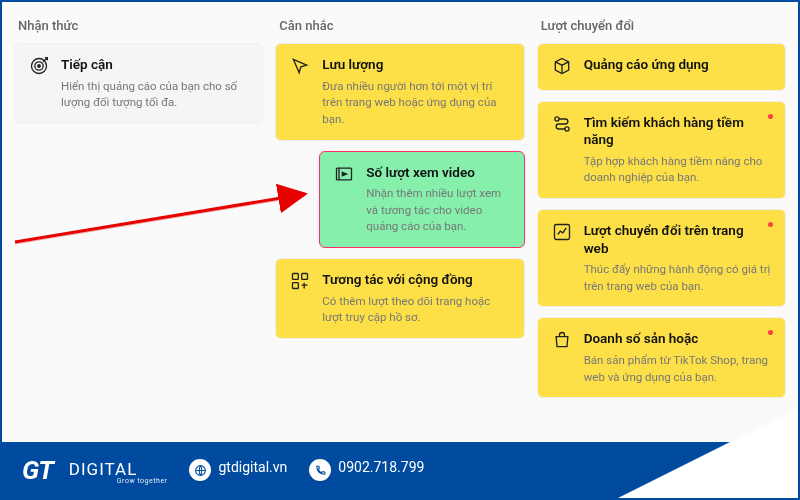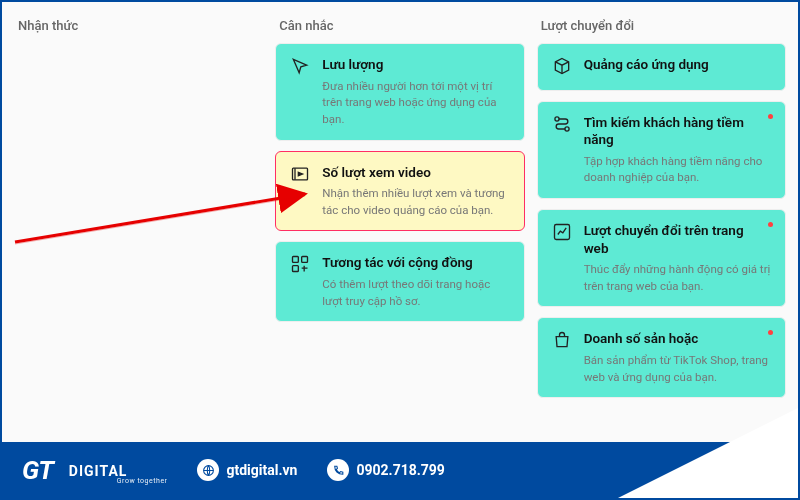--- a/index.html
+++ b/index.html
@@ -1,47 +1,61 @@
 <!DOCTYPE html>
 <html><head>
 <meta charset="utf-8">
 <style>
 * { margin: 0; padding: 0; box-sizing: border-box; }
 body { font-family: -apple-system, BlinkMacSystemFont, "Segoe UI", Roboto, sans-serif; background: #fafafa; width: 800px; height: 500px; overflow: hidden; position: relative; border: 2px solid #004a9f; }
 .container { display: flex; gap: 12px; padding: 16px 12px; height: 440px; }
 .column { flex: 1; min-width: 0; }
 .col-header { font-size: 13px; color: #666; font-weight: 500; margin-bottom: 10px; padding-left: 4px; }
-.card { background: #5eead4; border: 1px solid #eee; border-radius: 6px; padding: 12px 14px; margin-bottom: 10px; display: flex; gap: 12px; cursor: pointer; position: relative; }
+.card { background: #fde047; border: 1px solid #eee; border-radius: 6px; padding: 12px 14px; margin-bottom: 10px; display: flex; gap: 12px; cursor: pointer; position: relative; }
 .card.gray { background: #f5f5f5; border-color: #f0f0f0; }
-.card.selected { border: 1.5px solid #ff2e63; background: #fef9c3; }
+.card.selected { border: 1.5px solid #ff2e63; background: #86efac; margin-left: 44px; }
 .card-icon { flex-shrink: 0; width: 20px; height: 20px; color: #222; }
 .card-icon svg { width: 20px; height: 20px; stroke: #222; fill: none; stroke-width: 1.6; }
 .card-body { flex: 1; min-width: 0; }
 .card-title { font-size: 13.5px; font-weight: 600; color: #111; margin-bottom: 4px; line-height: 1.3; }
 .card-desc { font-size: 11.5px; color: #777; line-height: 1.45; }
 .badge-dot { position: absolute; top: 12px; right: 12px; width: 5px; height: 5px; background: #ff4040; border-radius: 50%; }
 .arrow { position: absolute; z-index: 5; pointer-events: none; }
 .footer { position: absolute; bottom: 0; left: 0; right: 0; height: 56px; background: #004a9f; display: flex; align-items: center; padding: 0 20px; gap: 22px; color: #fff; z-index: 3; }
 .footer-logo { display: flex; align-items: flex-end; gap: 16px; }
 .footer-logo .mark { font-size: 26px; font-weight: 700; font-style: italic; letter-spacing: -1px; }
 .footer-logo .txt { display: flex; flex-direction: column; line-height: 1; }
-.footer-logo .txt .big { font-size: 14px; font-weight: 700; letter-spacing: 1px; }
+.footer-logo .txt .big { font-size: 17px; font-weight: 400; letter-spacing: 1px; }
 .footer-logo .txt .small { font-size: 7px; letter-spacing: 0.5px; opacity: 0.9; padding-left: 48px; }
-.footer-item { display: flex; align-items: center; gap: 7px; font-size: 14px; font-weight: 700; margin-left: 8px; }
+.footer-item { display: flex; gap: 7px; font-size: 14px; font-weight: 400; }
 .footer-item .circ { width: 22px; height: 22px; border-radius: 50%; background: #fff; color: #004a9f; display: flex; align-items: center; justify-content: center; }
 .footer-item .circ svg { width: 13px; height: 13px; stroke: #004a9f; fill: none; stroke-width: 2; }
 .footer-triangle { position: absolute; bottom: 0; right: 0; width: 0; height: 0; border-style: solid; border-width: 0 0 90px 180px; border-color: transparent transparent #fff transparent; z-index: 4; }
 </style>
 </head>
 <body>
 
 <div class="container">
 
   <div class="column">
     <div class="col-header">Nhận thức</div>
+    <div class="card gray">
+      <span class="card-icon">
+        <svg viewBox="0 0 24 24">
+            <circle cx="12" cy="12" r="9"></circle>
+            <circle cx="12" cy="12" r="5"></circle>
+            <circle cx="12" cy="12" r="1.5" fill="#222"></circle>
+            <path d="M17 7l5-5M19 2h3v3"></path>
+          </svg>
+      </span>
+      <div class="card-body">
+        <div class="card-title">Tiếp cận</div>
+        <div class="card-desc">Hiển thị quảng cáo của bạn cho số lượng đối tượng tối đa.</div>
+      </div>
+    </div>
   </div>
 
   <div class="column">
     <div class="col-header">Cân nhắc</div>
 
     <div class="card">
       <span class="card-icon">
         <svg viewBox="0 0 24 24">
             <path d="M4 4l16 7-7 2-2 7z"></path>
           </svg>

